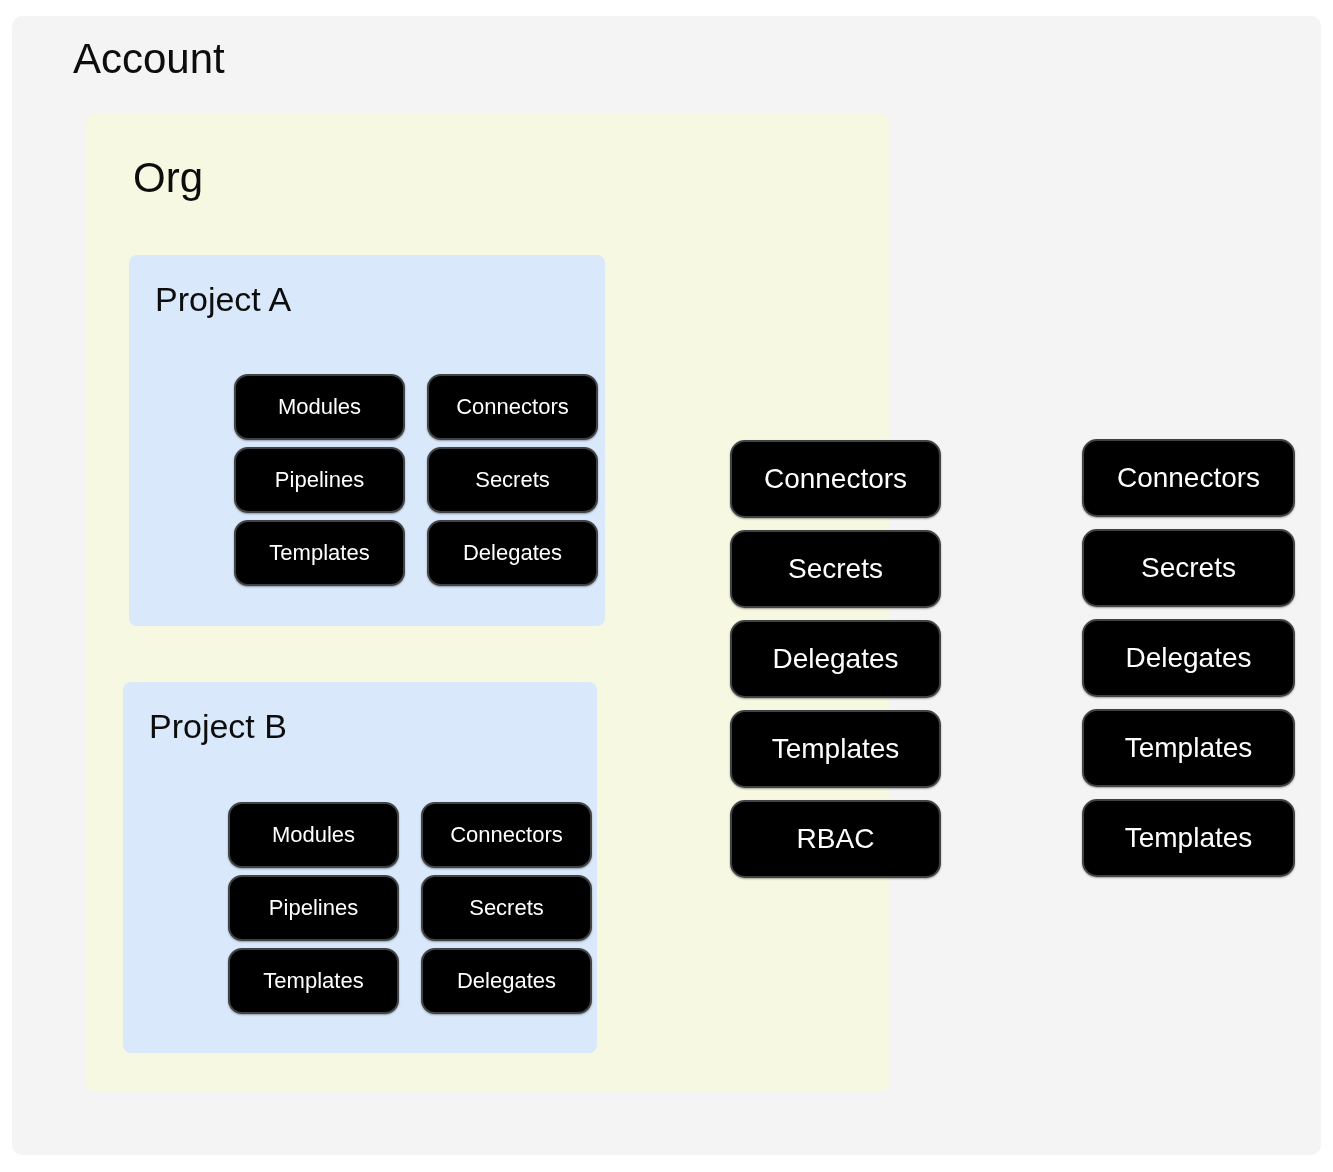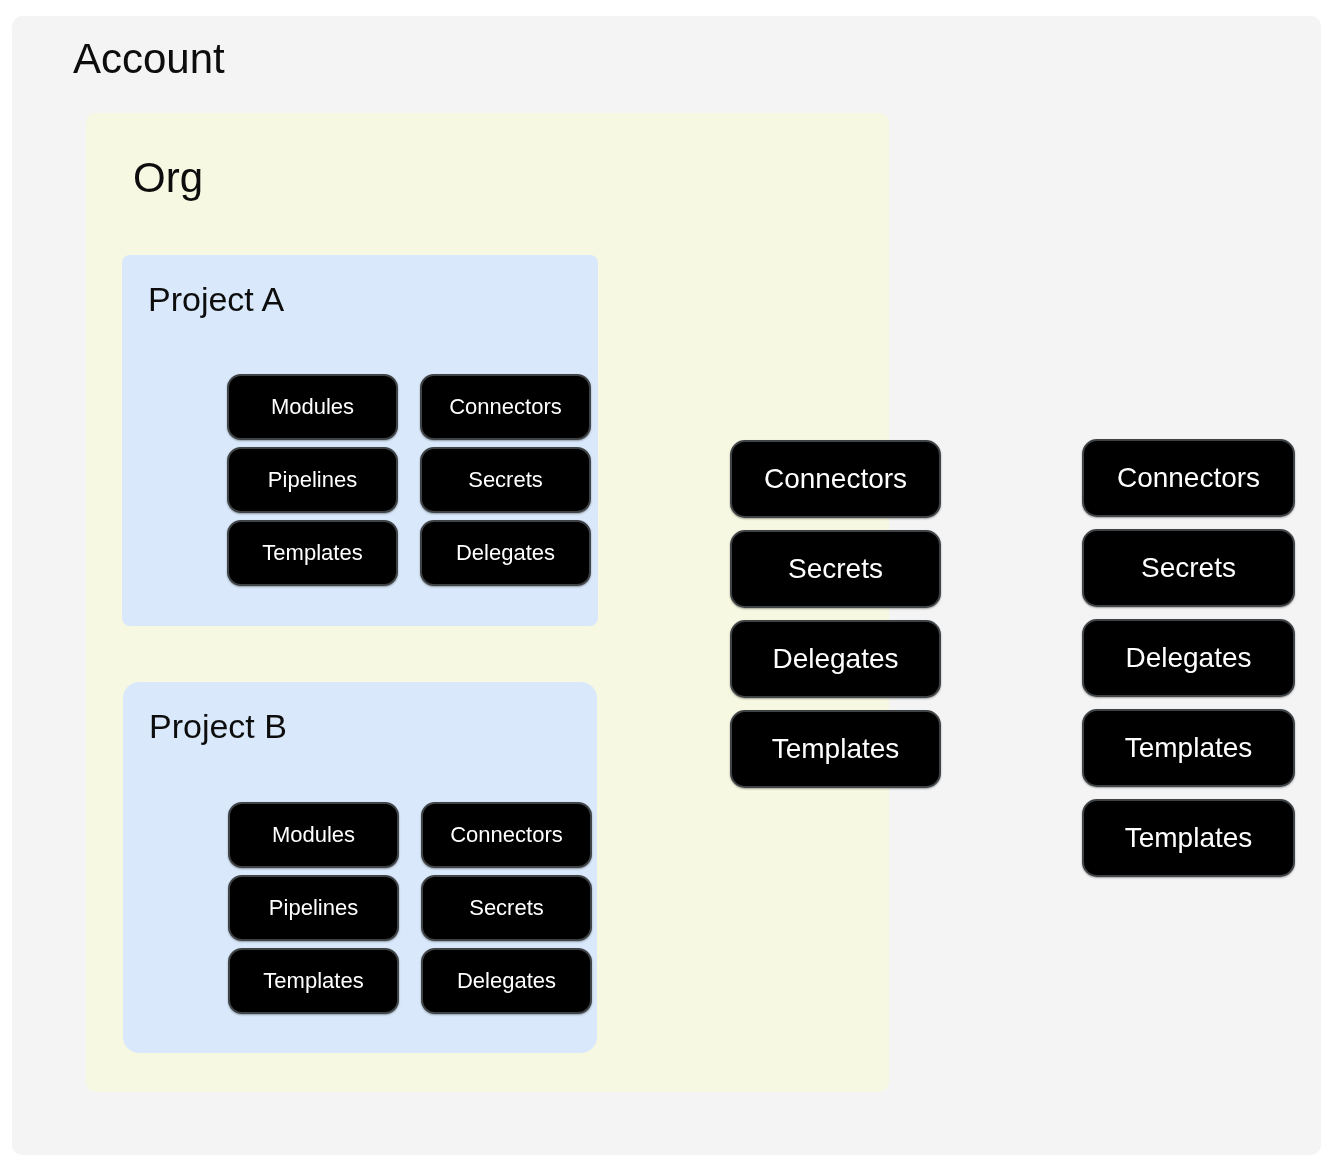--- a/index.html
+++ b/index.html
@@ -22,31 +22,31 @@
     background: #f4f4f4;
     border-radius: 10px;
   }
   #org-box {
     left: 74px; top: 97px;
     width: 803px; height: 979px;
     background: #f7f8e1;
     border-radius: 10px;
   }
   #project-a-box {
-    left: 36px; top: 142px;
+    left: 43px; top: 142px;
     width: 476px; height: 371px;
     background: #d9e9fb;
     border-radius: 8px;
     text-align: center;
   }
   #project-b-box {
     left: 37px; top: 569px;
     width: 474px; height: 371px;
     background: #d9e9fb;
-    border-radius: 16px;
+    border-radius: 8px;
   }
 
   .title {
     position: absolute;
     line-height: 1;
     white-space: nowrap;
     color: #0d0d0d;
   }
   .account-title { left: 61px; top: 22px; font-size: 42px; }
   .org-title     { left: 47px; top: 44px; font-size: 42px; }
@@ -132,20 +132,21 @@
         <div class="chip chip-sm">Templates</div>
         <div class="chip chip-sm">Delegates</div>
       </div>
     </div>
 
     <div class="org-col">
       <div class="chip chip-lg">Connectors</div>
       <div class="chip chip-lg">Secrets</div>
       <div class="chip chip-lg">Delegates</div>
       <div class="chip chip-lg">Templates</div>
+      <div class="chip chip-lg">RBAC</div>
     </div>
   </div>
 
   <div class="account-col">
     <div class="chip chip-lg">Connectors</div>
     <div class="chip chip-lg">Secrets</div>
     <div class="chip chip-lg">Delegates</div>
     <div class="chip chip-lg">Templates</div>
     <div class="chip chip-lg">Templates</div>
   </div>

